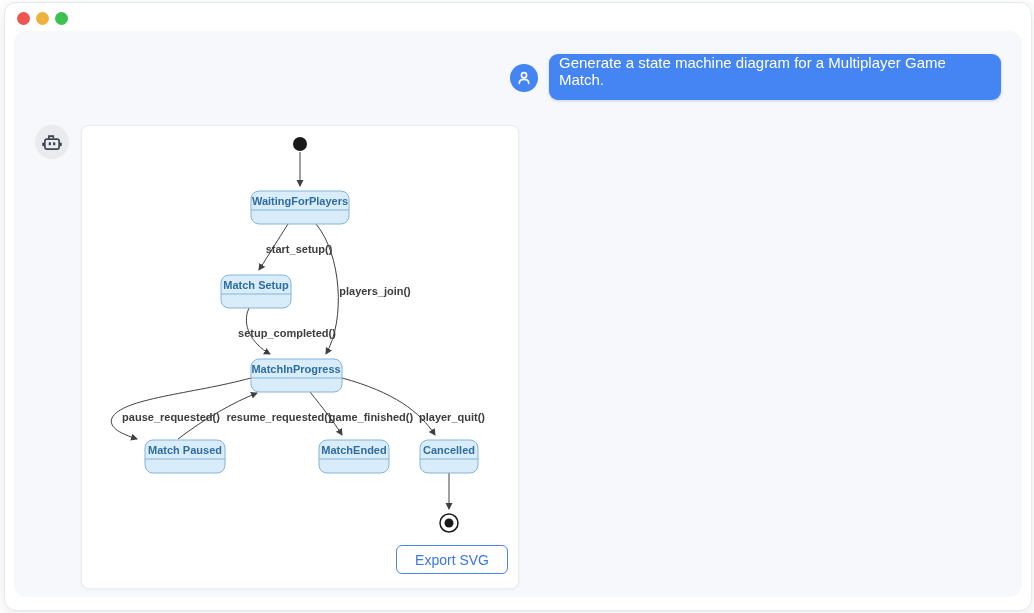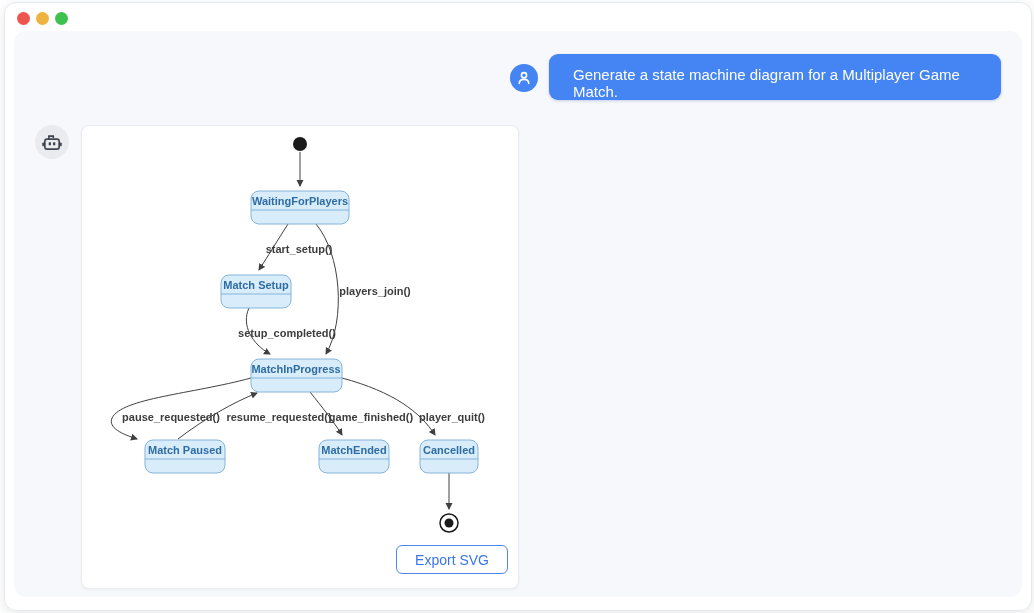--- a/index.html
+++ b/index.html
@@ -10,21 +10,21 @@
   .titlebar{position:absolute;left:0;top:0;right:0;height:30px;display:flex;
     align-items:center;padding-left:12px;gap:6px;}
   .tl-dot{width:13px;height:13px;border-radius:50%;cursor:default;}
   .panel{position:absolute;left:9px;top:28px;width:1008px;height:566px;
     background:#f7f8fb;border-radius:12px;}
   
   .user-avatar{position:absolute;left:496px;top:33px;width:28px;height:28px;
     border-radius:50%;background:#4484f3;display:flex;align-items:center;justify-content:center;}
   .user-bubble{position:absolute;left:535px;top:23px;width:452px;height:46px;
     background:#4484f3;border-radius:9px;color:#fff;font-size:15px;
-    display:flex;align-items:flex-end;padding:0 24px;box-sizing:border-box;
+    display:flex;align-items:flex-start;padding:0 10px;box-sizing:border-box;
     box-shadow:0 1px 3px rgba(40,80,180,.25);}
   
   .bot-avatar{position:absolute;left:21px;top:94px;width:34px;height:34px;
     border-radius:50%;background:#e9ebef;display:flex;align-items:center;justify-content:center;}
   .diagram-card{position:absolute;left:67px;top:94px;width:438px;height:464px;
     background:#fff;border:1px solid #e9edf2;border-radius:8px;
     box-shadow:0 1px 3px rgba(30,40,60,.05);box-sizing:border-box;}
   .diagram-svg{position:absolute;left:0;top:0;}
   .btn-row{position:absolute;right:10px;bottom:14px;display:flex;gap:14px;}
   .action-btn{height:29px;padding:0 18px;background:#fff;border:1px solid #4d85ec;

